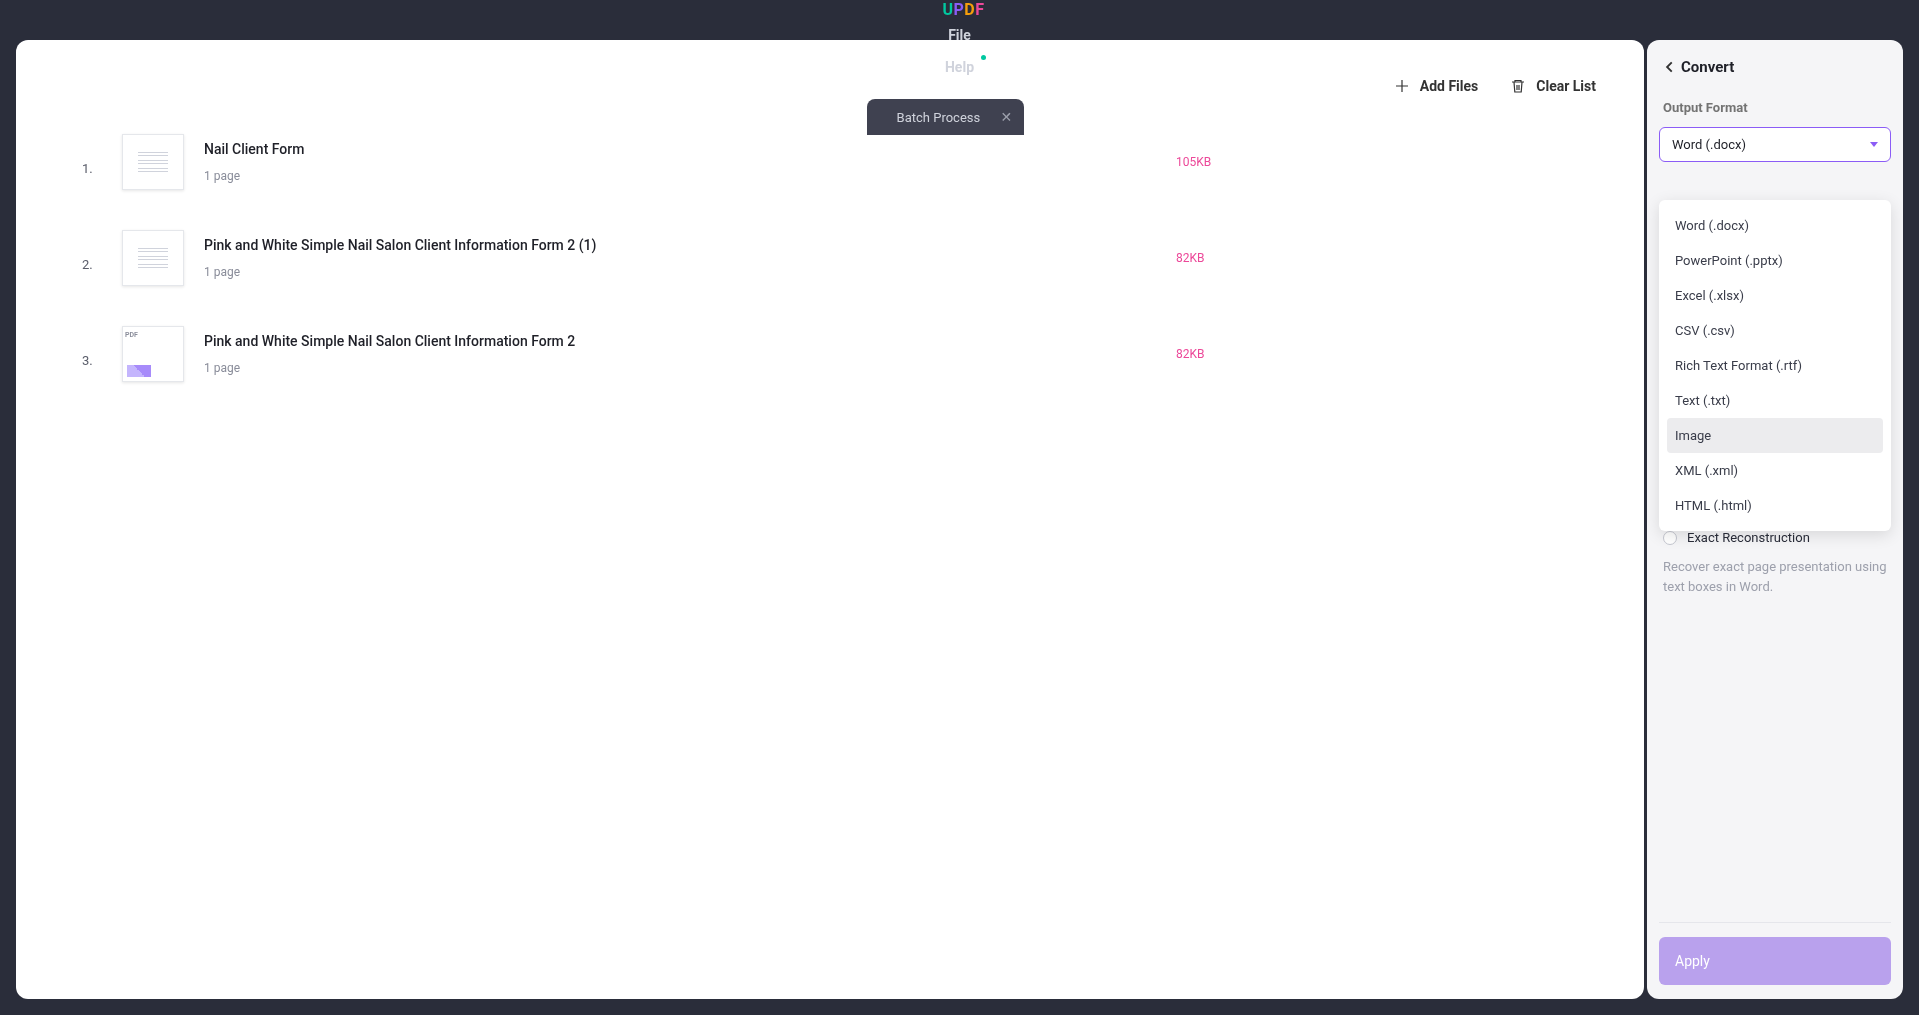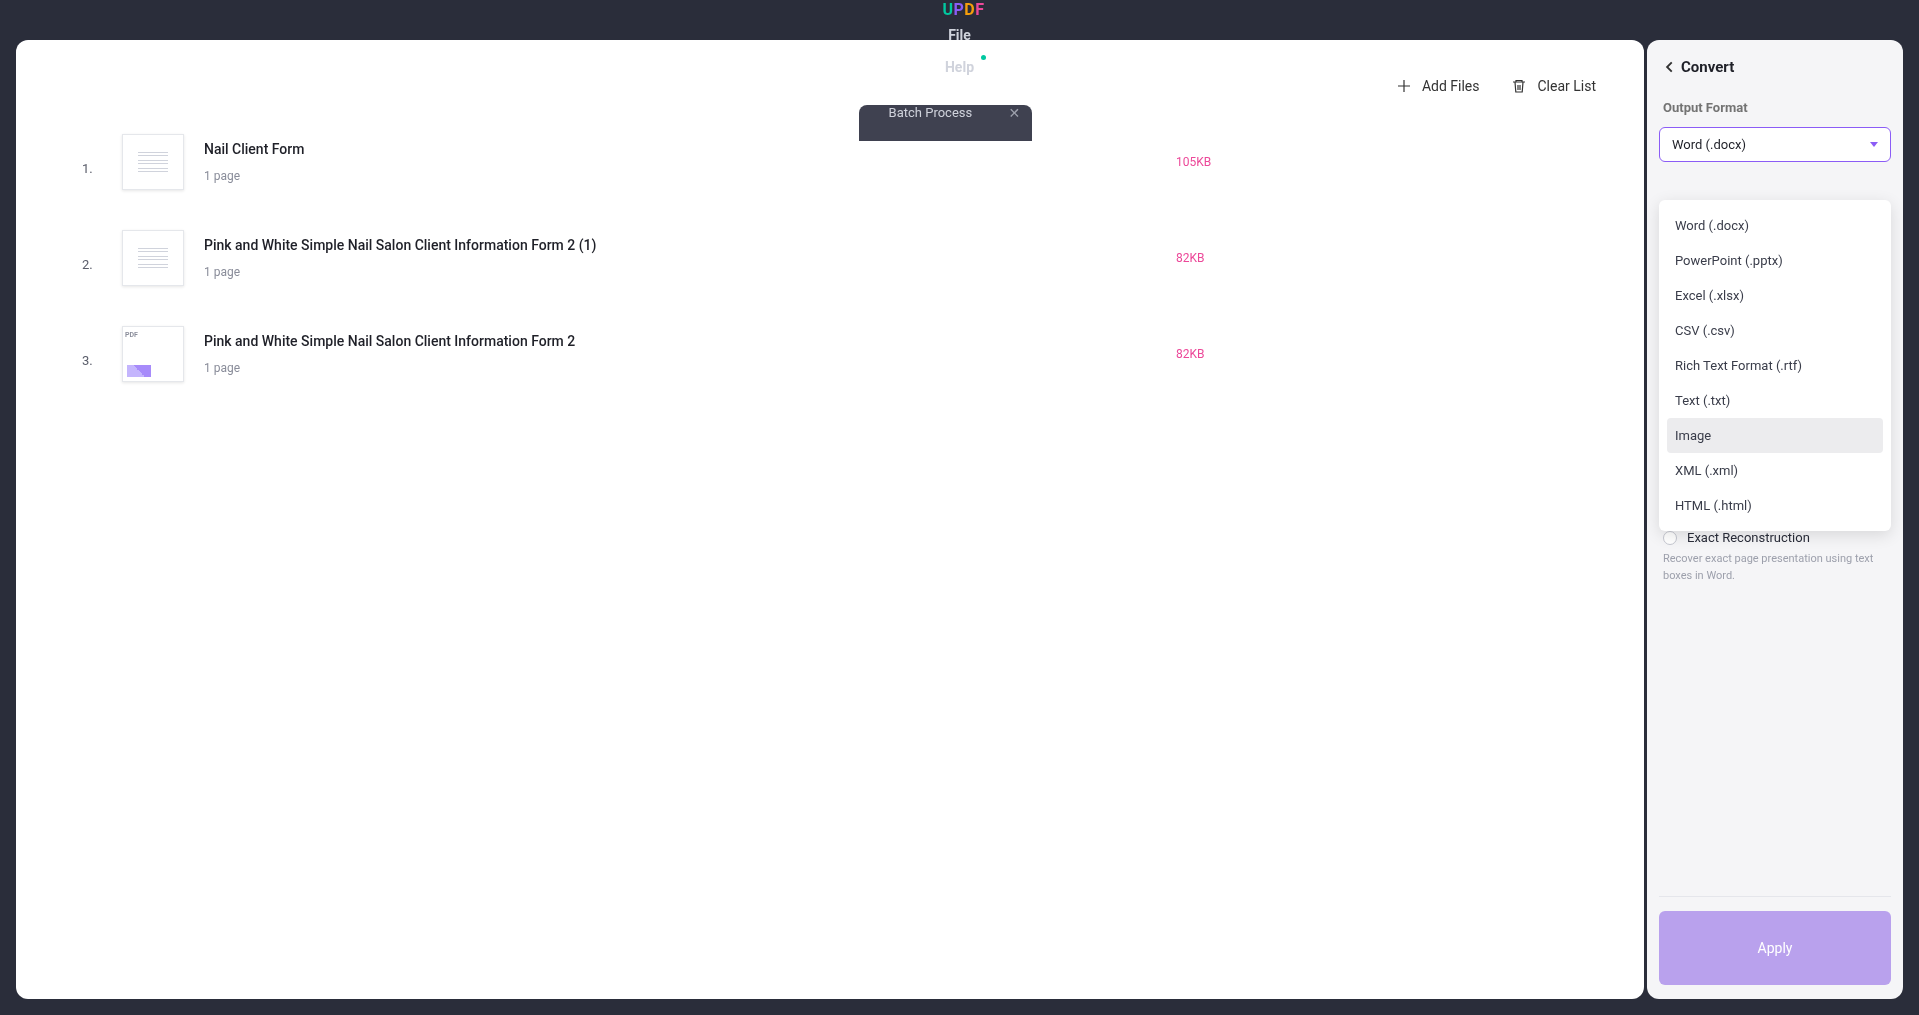--- a/index.html
+++ b/index.html
@@ -57,27 +57,28 @@
       border-radius: 50%;
     }
     .tab-area {
       display: flex;
       align-items: center;
       margin-left: 10px;
     }
     .tab {
       background: #3f4150;
       color: #d0d3dc;
-      padding: 0 60px 0 30px;
+      padding: 0 44px 0 30px;
       height: 36px;
       display: flex;
+      align-items: center;
       font-size: 13px;
       border-radius: 8px 8px 0 0;
       position: relative;
-      margin-top: 22px;
+      margin-top: 16px;
     }
     .tab-close {
       position: absolute;
       right: 12px;
       color: #9da0ac;
       cursor: pointer;
       font-size: 14px;
     }
     .tab-add {
       color: #9da0ac;
@@ -146,20 +147,21 @@
       padding: 12px 20px 20px 20px;
       gap: 32px;
     }
     .tool-btn {
       display: flex;
       align-items: center;
       gap: 10px;
       color: #333;
       font-size: 14px;
       cursor: pointer;
+      font-weight: bold;
     }
     .tool-btn svg { width: 16px; height: 16px; }
     
     .file-list {
       padding: 0 20px;
     }
     .file-row {
       display: flex;
       align-items: center;
       padding: 20px 0;
@@ -310,41 +312,41 @@
       height: 14px;
       border-radius: 50%;
       border: 1.5px solid #c5c7d0;
       background: #fff;
     }
     .radio-label {
       font-size: 13px;
       color: #2a2d3a;
     }
     .help-text {
-      font-size: 11px;
+      font-size: 13px;
       color: #9da0ac;
       line-height: 1.5;
-      margin-top: 6px;
+      margin-top: 12px;
       padding-left: 4px;
     }
     .divider-line {
       height: 1px;
       background: #e5e6eb;
       margin-top: auto;
       margin-bottom: 14px;
     }
     .apply-btn {
       background: #b9a1ed;
       color: #fff;
       border: none;
       border-radius: 6px;
-      padding: 29px;
+      padding: 16px;
       font-size: 14px;
       cursor: pointer;
-      text-align: center;
+      text-align: left;
     }
   </style>
 </head>
 <body>
 
 <div class="titlebar">
   <div class="logo">
     <span class="u">U</span><span class="p">P</span><span class="d">D</span><span class="f">F</span>
   </div>
   <div class="vsep"></div>

